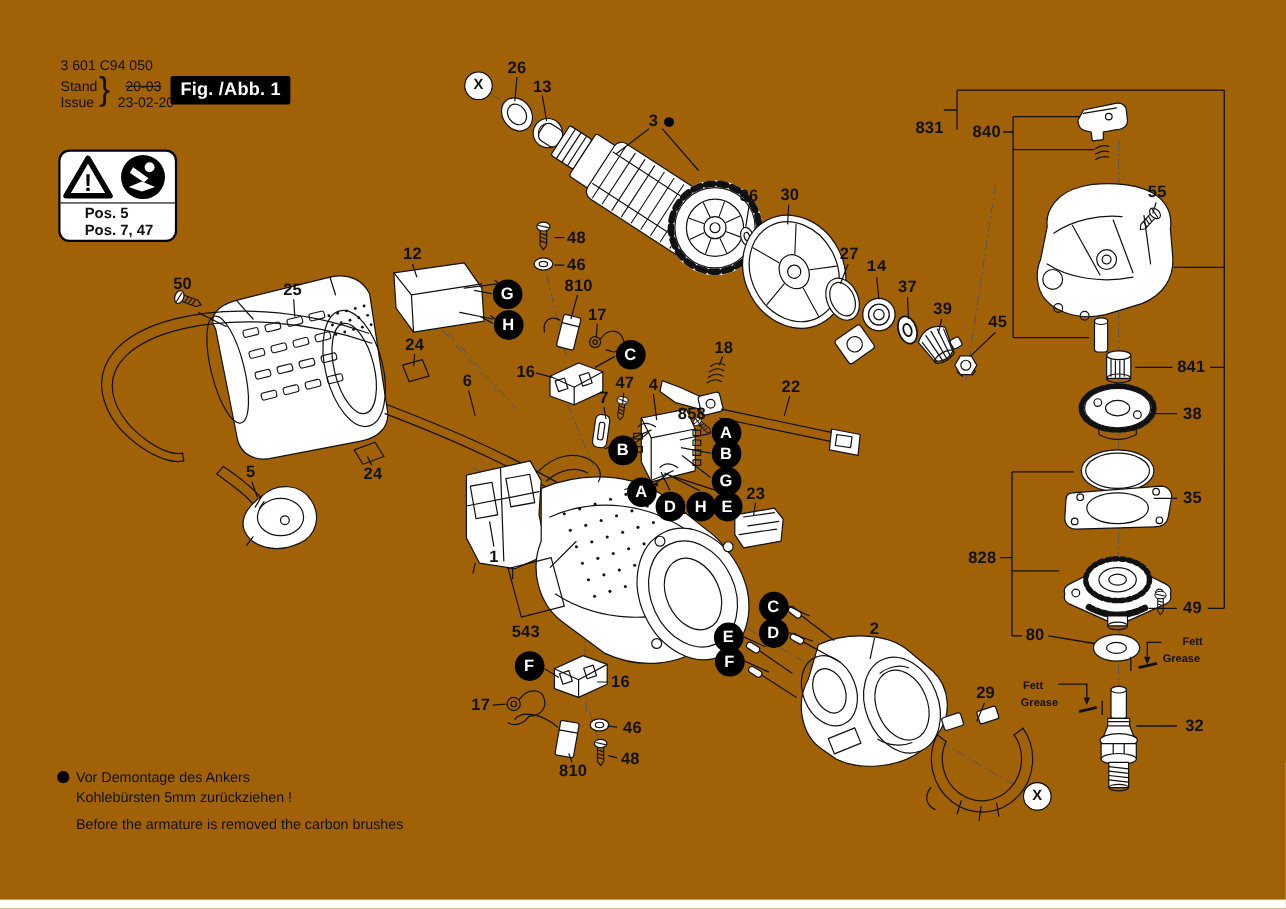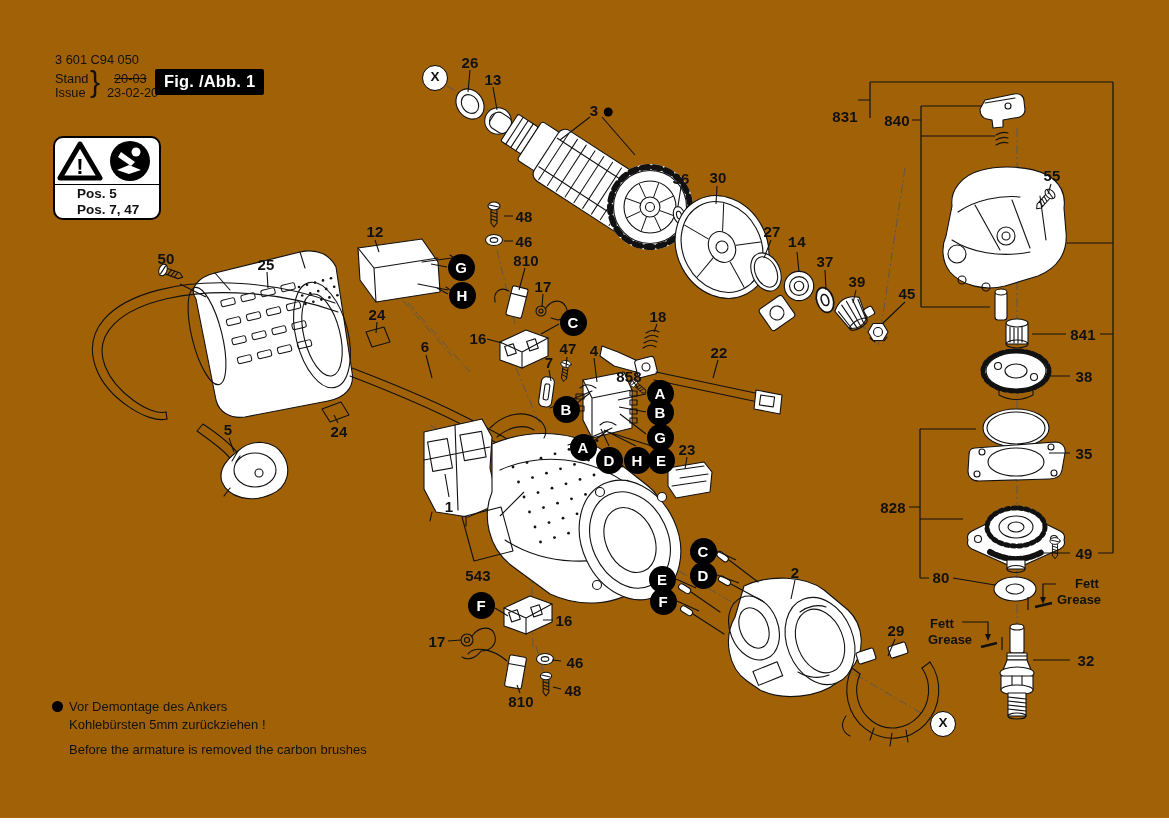--- a/index.html
+++ b/index.html
@@ -11,21 +11,21 @@
   .plabel{position:absolute;transform:translate(-50%,-50%);font-weight:bold;font-size:15px;
           white-space:nowrap;letter-spacing:.2px;}
   .plabel .dot{display:inline-block;width:9px;height:9px;background:#000;border-radius:50%;
           margin-left:5px;vertical-align:middle;}
   .badge{position:absolute;width:27px;height:27px;margin-left:-13.5px;margin-top:-13.5px;
          background:#000;color:#fff;border-radius:50%;text-align:center;line-height:27px;
          font-weight:bold;font-size:15px;}
   .xmark{position:absolute;width:24px;height:24px;margin-left:-12px;margin-top:-12px;
          border:1.7px solid #000;border-radius:50%;background:#fff;text-align:center;
          line-height:21px;font-weight:bold;font-size:13.5px;}
-  .grease{position:absolute;font-size:13px;font-weight:600;line-height:16px;white-space:nowrap;}
+  .grease{position:absolute;font-size:10px;font-weight:600;line-height:16px;white-space:nowrap;}
   .hdr{position:absolute;font-size:12.8px;}
   .brace{position:absolute;font-size:30px;font-weight:300;line-height:30px;}
   .struck{text-decoration:line-through;}
   .figbadge{position:absolute;background:#000;color:#fff;font-weight:bold;font-size:16.5px;
             padding:3px 9px 4px 9px;border-radius:2px;letter-spacing:.2px;}
   .warnbox{position:absolute;left:53px;top:136px;width:104px;height:80px;border:2.3px solid #000;
            border-radius:10px;background:#fff;}
   .warnbox .icons{position:absolute;left:0;top:0;width:100%;height:47px;}
   .warnbox .divider{position:absolute;left:0;right:0;top:46px;border-top:1.6px solid #000;}
   .warnbox .postext{position:absolute;left:22px;top:48px;font-weight:bold;font-size:13.5px;line-height:15.5px;}

